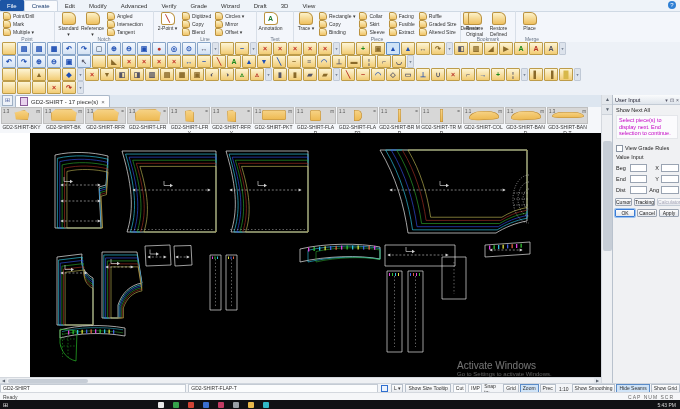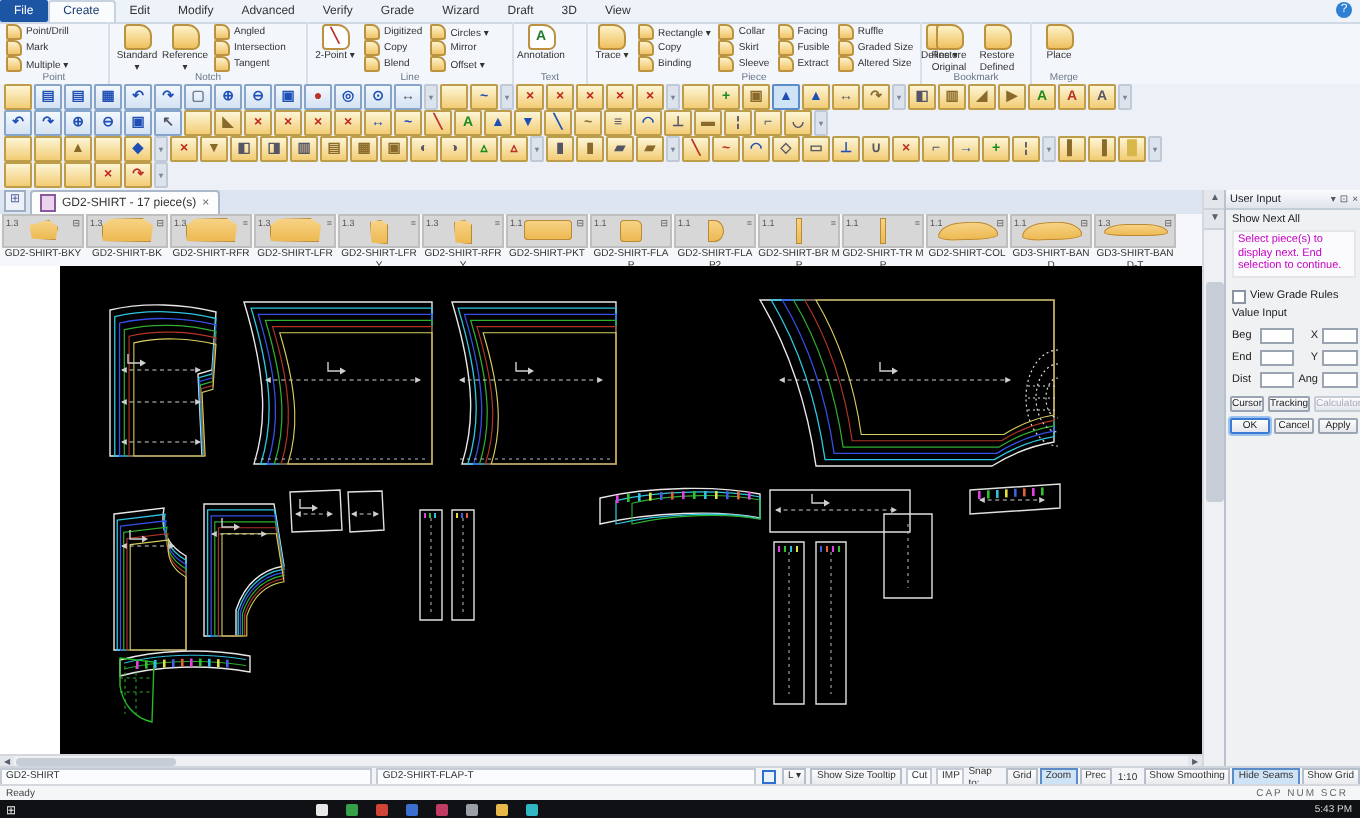--- a/index.html
+++ b/index.html
@@ -1037,20 +1037,24 @@
         <rect x="359" y="140" width="1" height="3" fill="#e040e0"></rect>
           <rect x="362" y="140" width="1" height="3" fill="#30c030"></rect>
           <rect x="365" y="140" width="1" height="3" fill="#30c0e0"></rect>
           <rect x="368" y="140" width="1" height="3" fill="#e0e040"></rect>
         <rect x="380" y="140" width="1" height="3" fill="#4060e0"></rect>
           <rect x="383" y="140" width="1" height="3" fill="#e06040"></rect>
           <rect x="386" y="140" width="1" height="3" fill="#e040e0"></rect>
           <rect x="389" y="140" width="1" height="3" fill="#30c030"></rect>
       </g>
     </svg>
+    <div id="watermark" data-name="activate-windows-watermark">
+      <div class="w1">Activate Windows</div>
+      <div class="w2">Go to Settings to activate Windows.</div>
+    </div>
   </div>
 
   <div id="vscroll" data-name="vertical-scrollbar">
     <div class="varrow" data-name="scroll-up-icon">▲</div>
     <div class="varrow" data-name="scroll-down-icon">▼</div>
     <div id="vthumb" data-name="vertical-scroll-thumb"></div>
   </div>
   <div id="hscroll" data-name="horizontal-scrollbar">
     <div class="harrow" data-name="scroll-left-icon">◀</div>
     <div id="hthumb" data-name="horizontal-scroll-thumb"></div>

